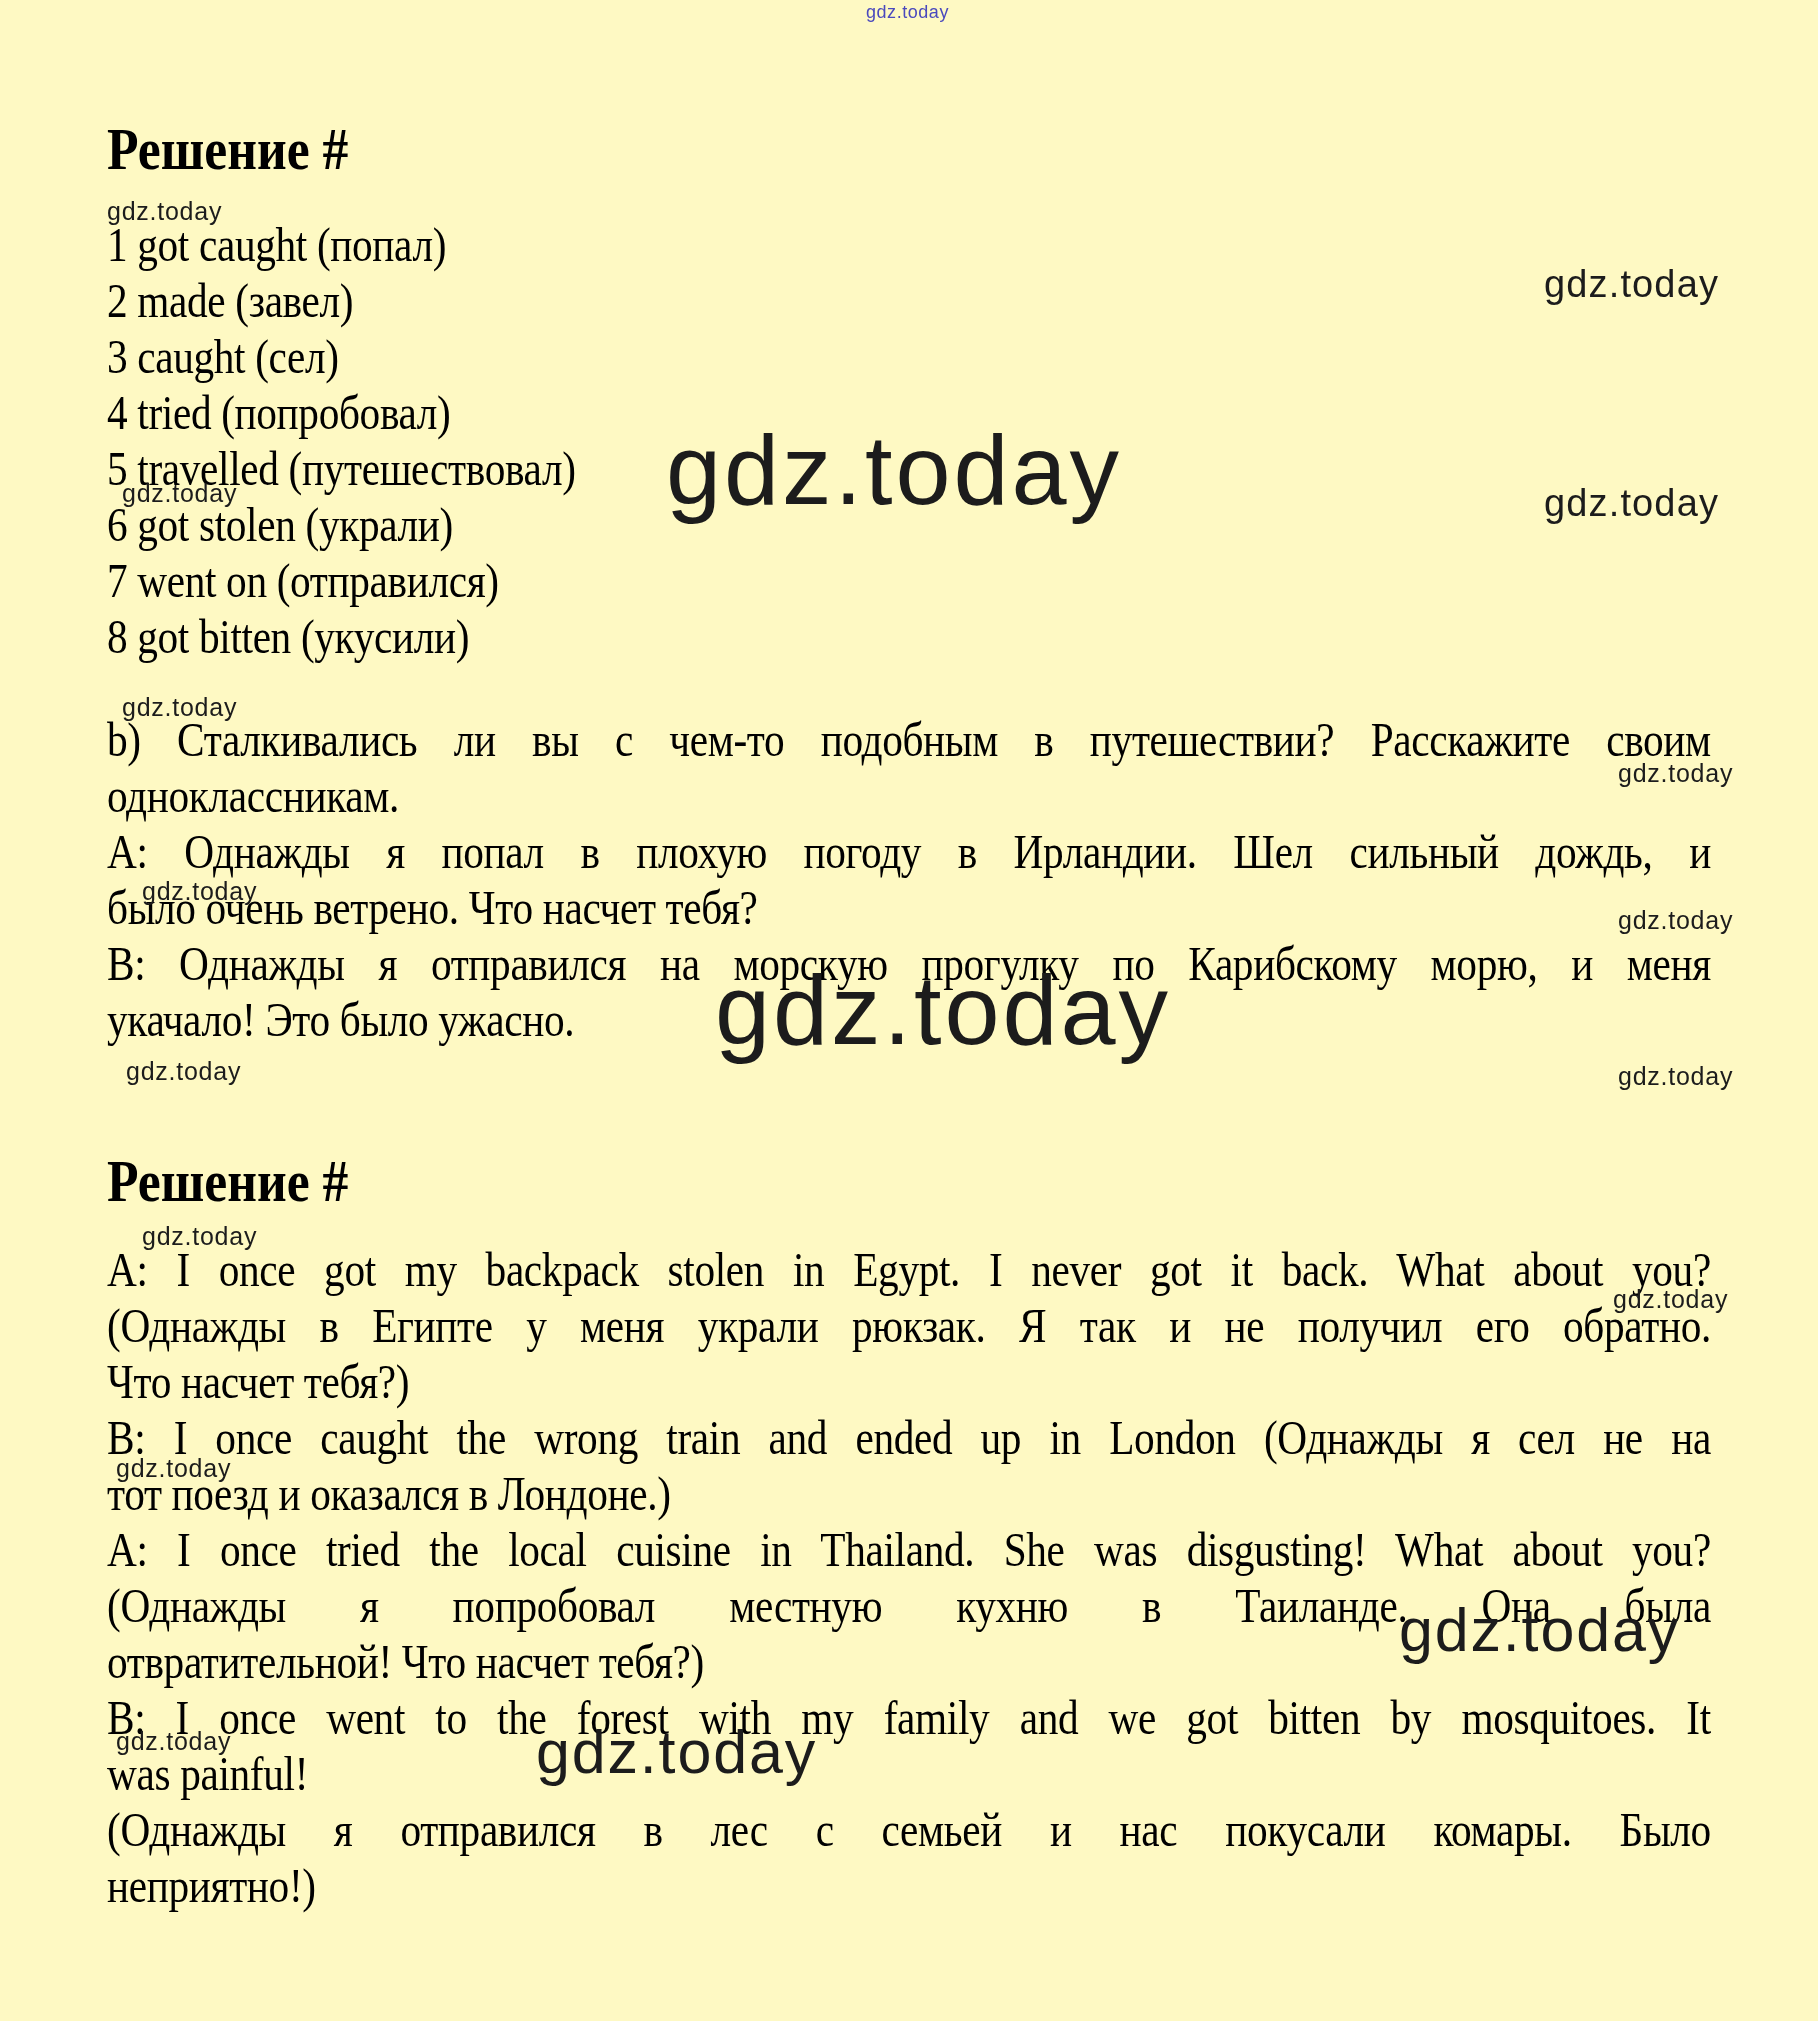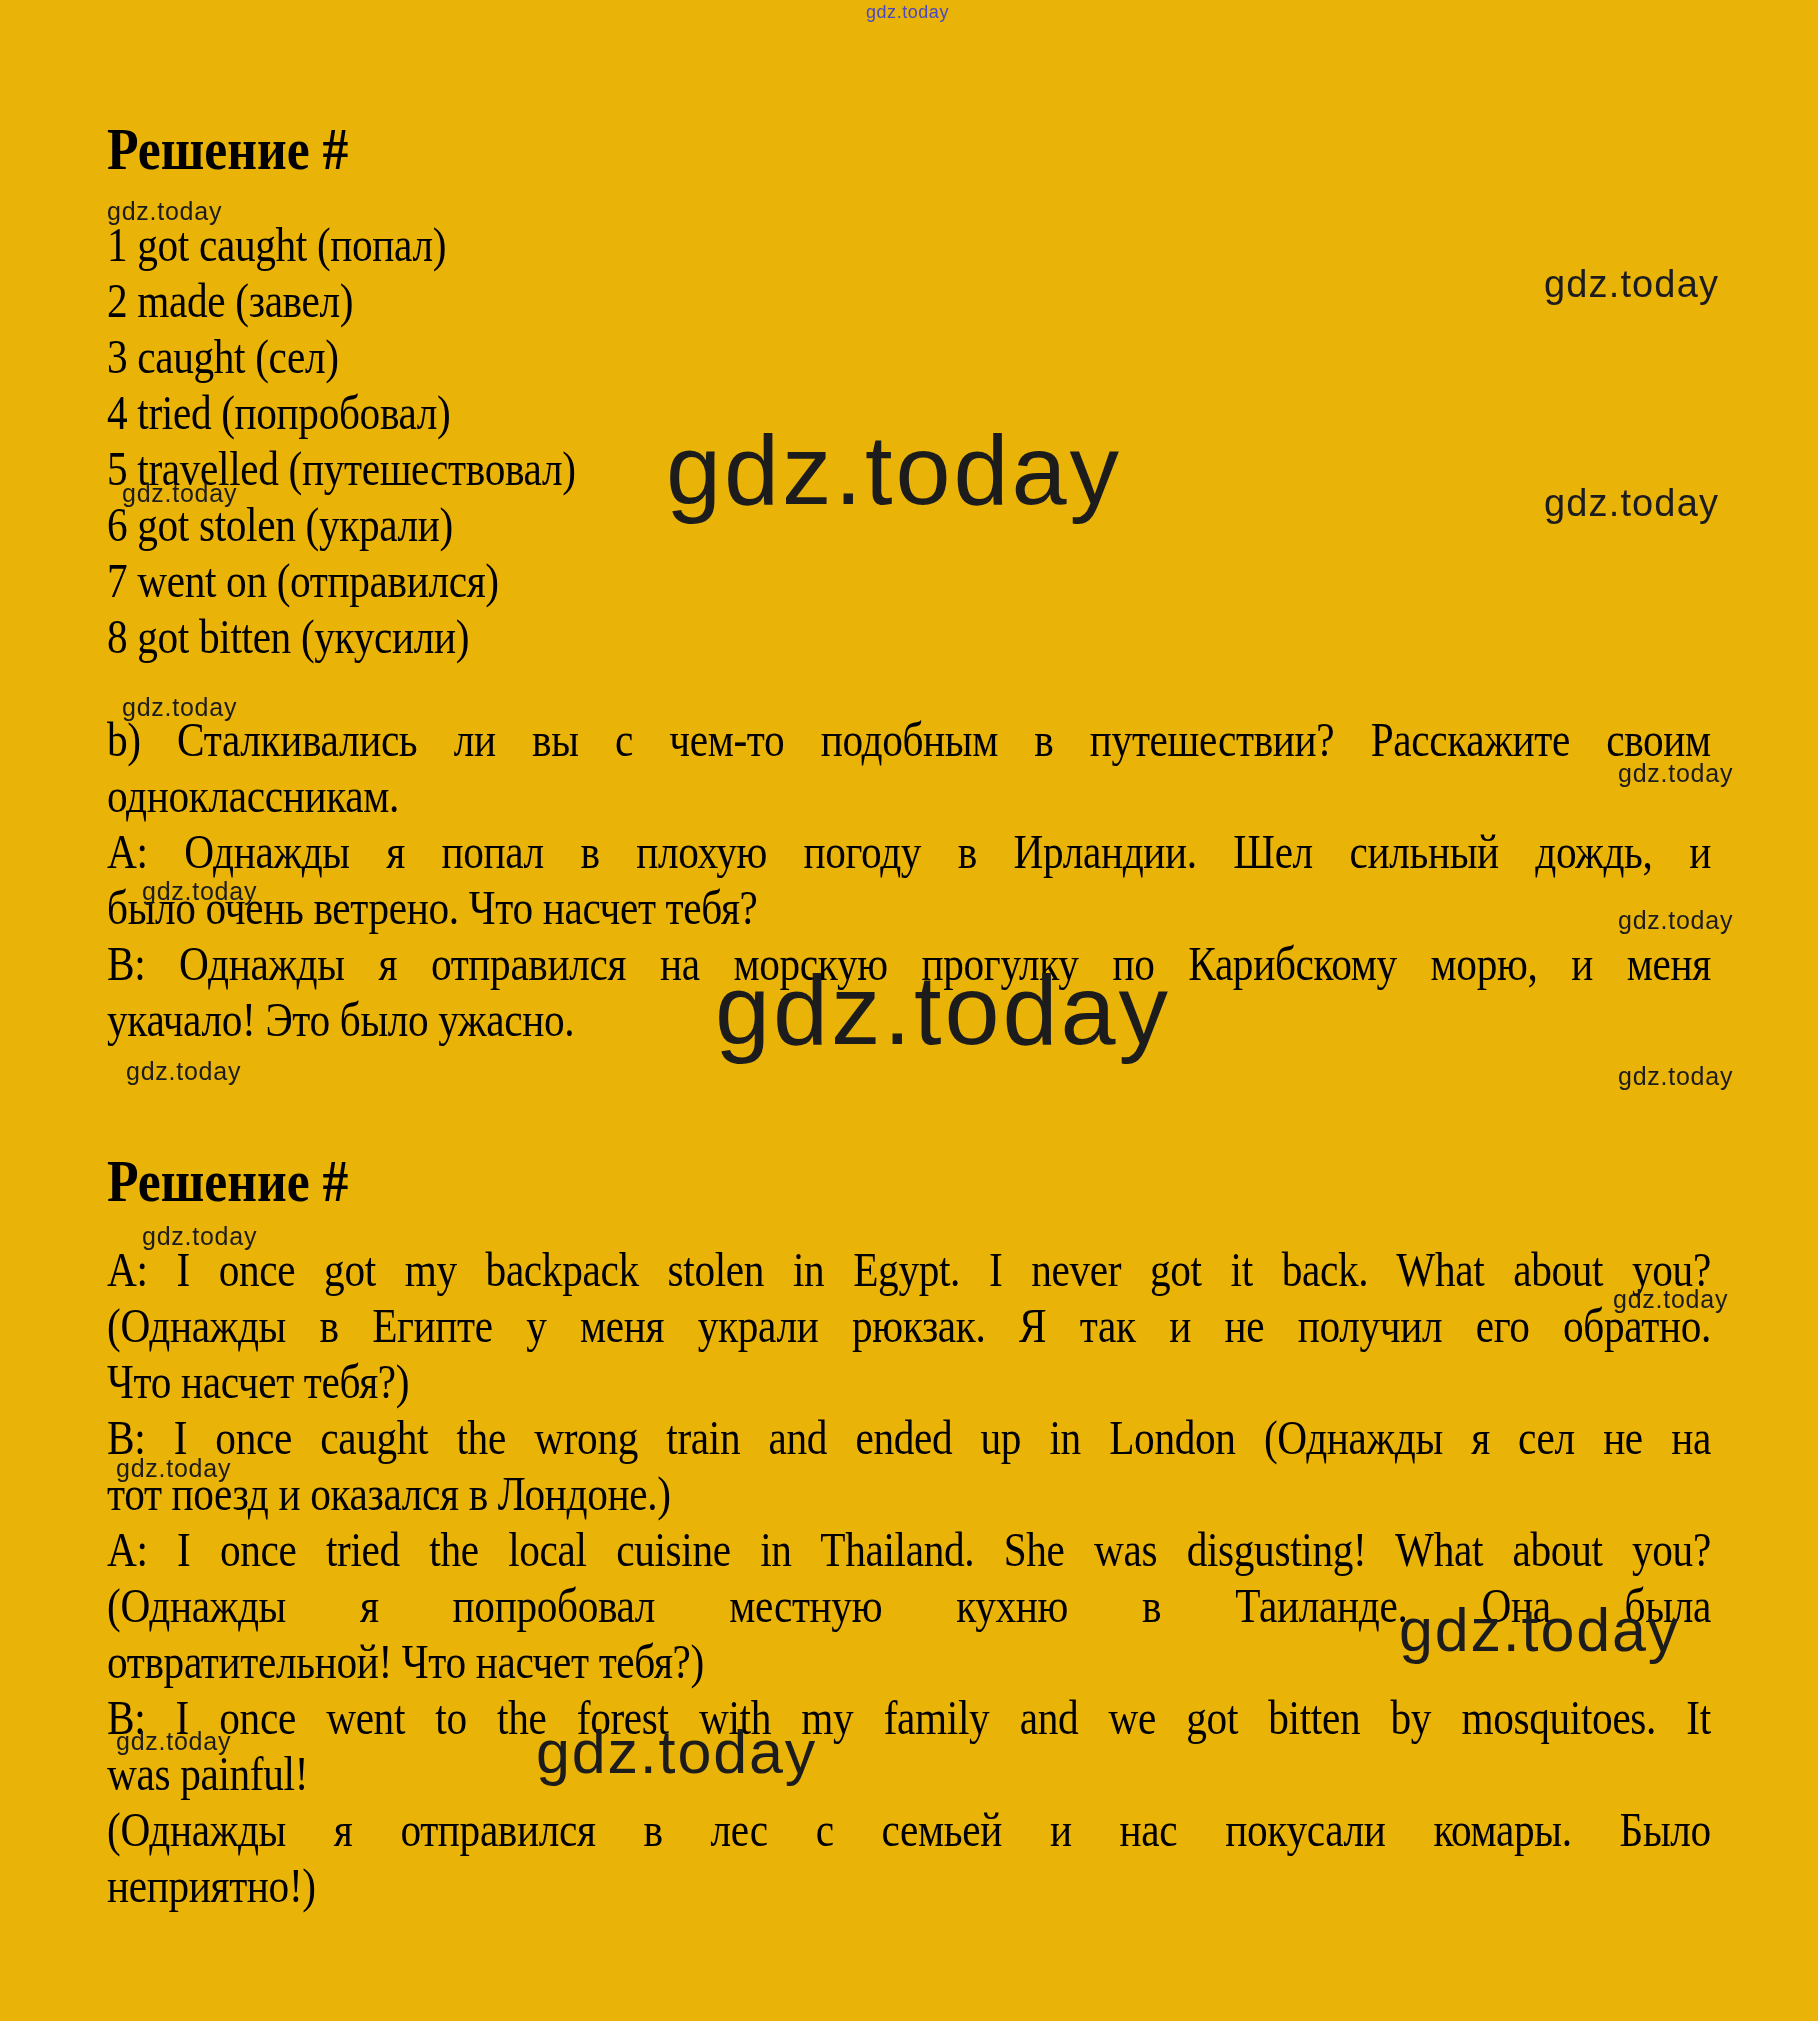--- a/index.html
+++ b/index.html
@@ -1,20 +1,20 @@
 <!DOCTYPE html>
 <html style="font-size:13.2px"><head>
 <meta charset="utf-8">
 <style>
   html,body { margin:0; padding:0; }
   .page {
     position: relative;
     width: 1818px;
     height: 2022px;
-    background: #eab308;
+    background: #fef9c3;
     font-family: "Liberation Serif", "DejaVu Serif", serif;
     color: #000000;
     overflow: hidden;
   }
   
   .textcol {
     position: absolute;
     left: 107px;
     top: 0;
     width: 1865px;

